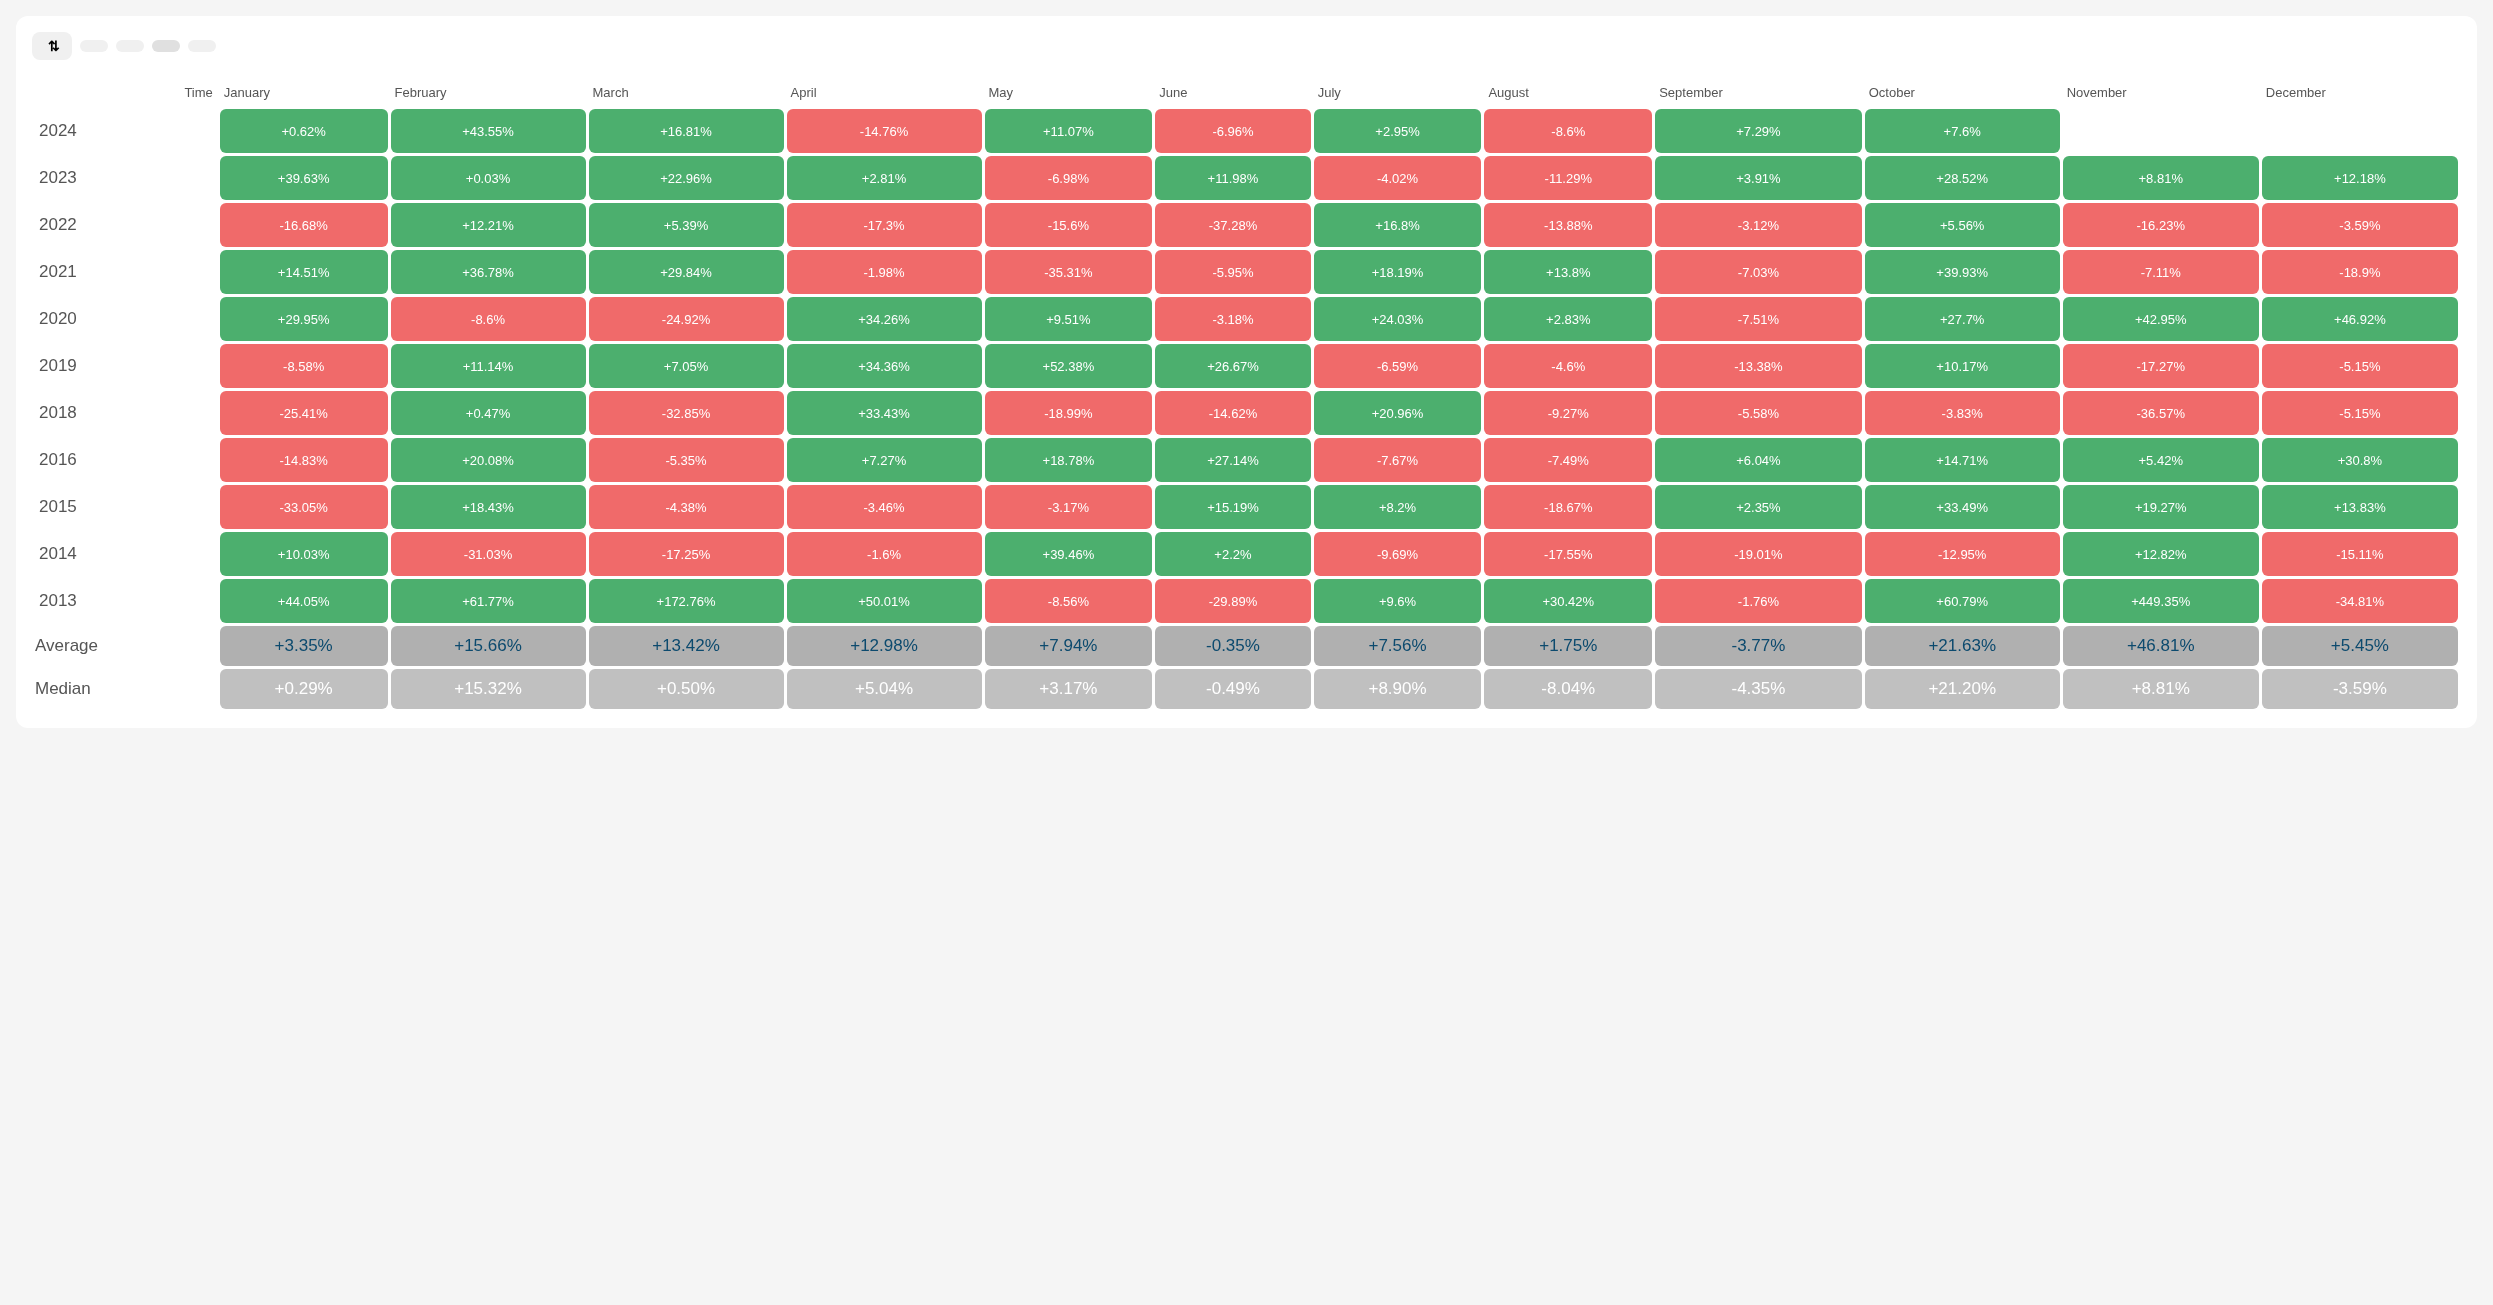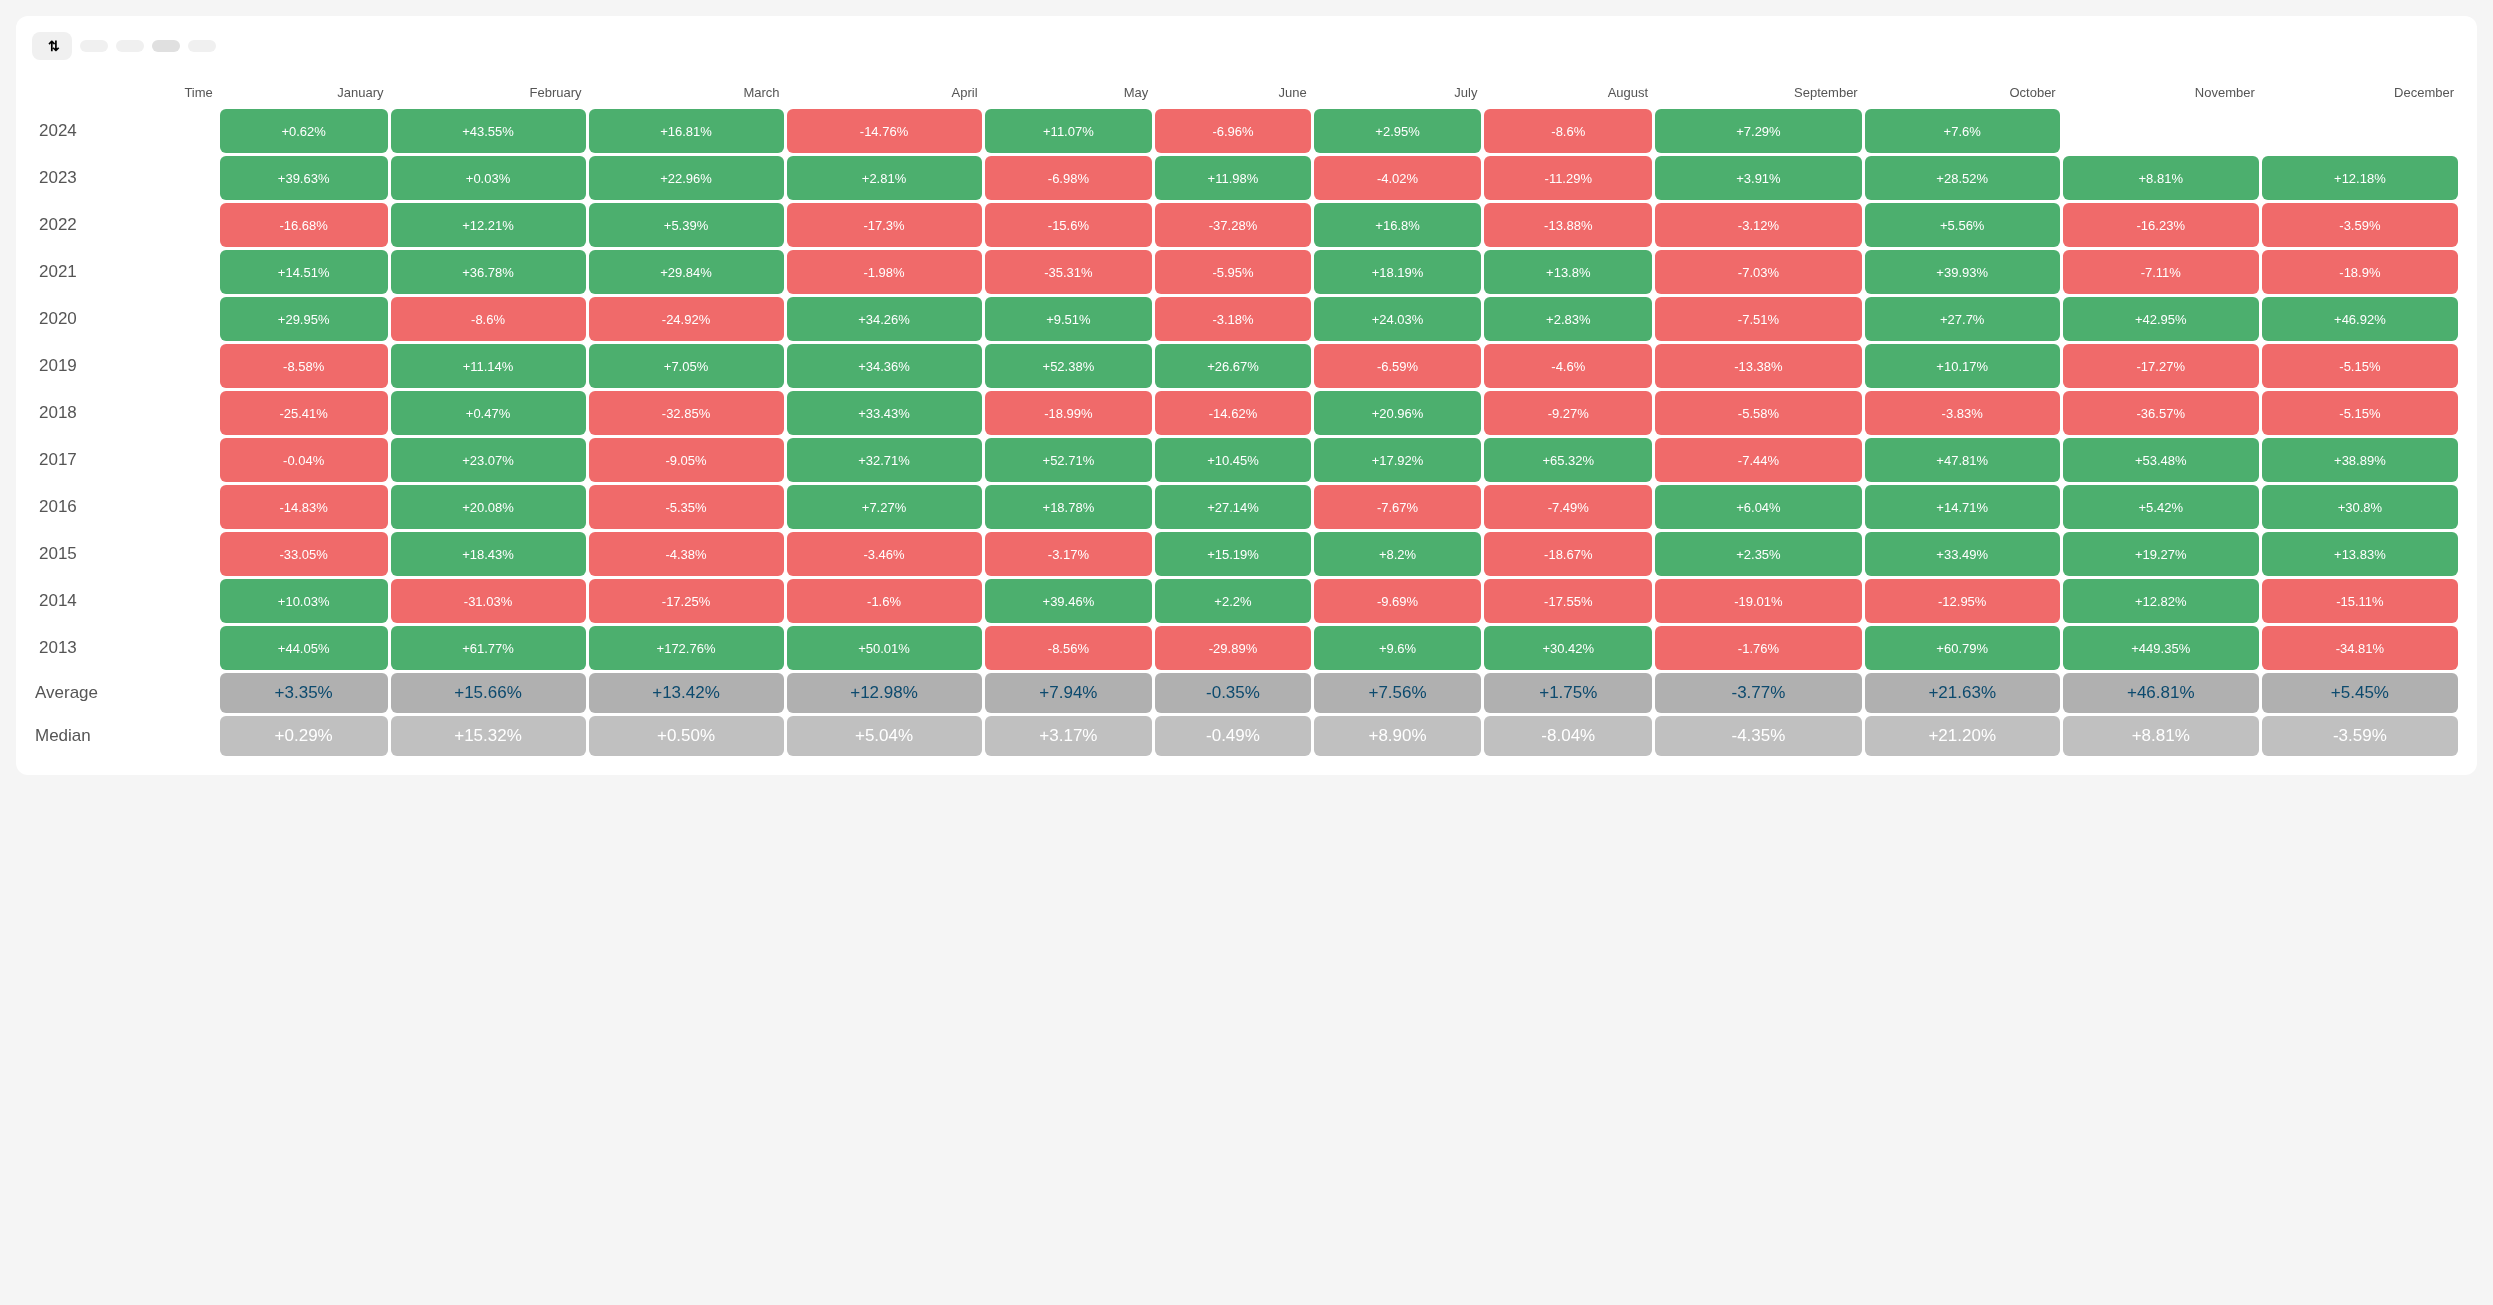--- a/index.html
+++ b/index.html
@@ -49,21 +49,21 @@
       border-collapse: separate;
       border-spacing: 3px;
       width: 100%;
       min-width: 900px;
     }
     thead th {
       font-size: 13px;
       font-weight: 500;
       color: #555;
       padding: 6px 4px;
-      text-align: right;
+      text-align: left;
     }
     thead th:first-child {
       text-align: right;
     }
     tbody tr td {
       padding: 0;
       text-align: center;
       font-size: 13px;
       font-weight: 500;
       height: 44px;
@@ -243,35 +243,20 @@
           <td class="cell-red">-18.99%</td>
           <td class="cell-red">-14.62%</td>
           <td class="cell-green">+20.96%</td>
           <td class="cell-red">-9.27%</td>
           <td class="cell-red">-5.58%</td>
           <td class="cell-red">-3.83%</td>
           <td class="cell-red">-36.57%</td>
           <td class="cell-red">-5.15%</td>
         </tr>
         <tr>
-          <td>2017</td>
-          <td class="cell-red">-0.04%</td>
-          <td class="cell-green">+23.07%</td>
-          <td class="cell-red">-9.05%</td>
-          <td class="cell-green">+32.71%</td>
-          <td class="cell-green">+52.71%</td>
-          <td class="cell-green">+10.45%</td>
-          <td class="cell-green">+17.92%</td>
-          <td class="cell-green">+65.32%</td>
-          <td class="cell-red">-7.44%</td>
-          <td class="cell-green">+47.81%</td>
-          <td class="cell-green">+53.48%</td>
-          <td class="cell-green">+38.89%</td>
-        </tr>
-        <tr>
           <td>2016</td>
           <td class="cell-red">-14.83%</td>
           <td class="cell-green">+20.08%</td>
           <td class="cell-red">-5.35%</td>
           <td class="cell-green">+7.27%</td>
           <td class="cell-green">+18.78%</td>
           <td class="cell-green">+27.14%</td>
           <td class="cell-red">-7.67%</td>
           <td class="cell-red">-7.49%</td>
           <td class="cell-green">+6.04%</td>

